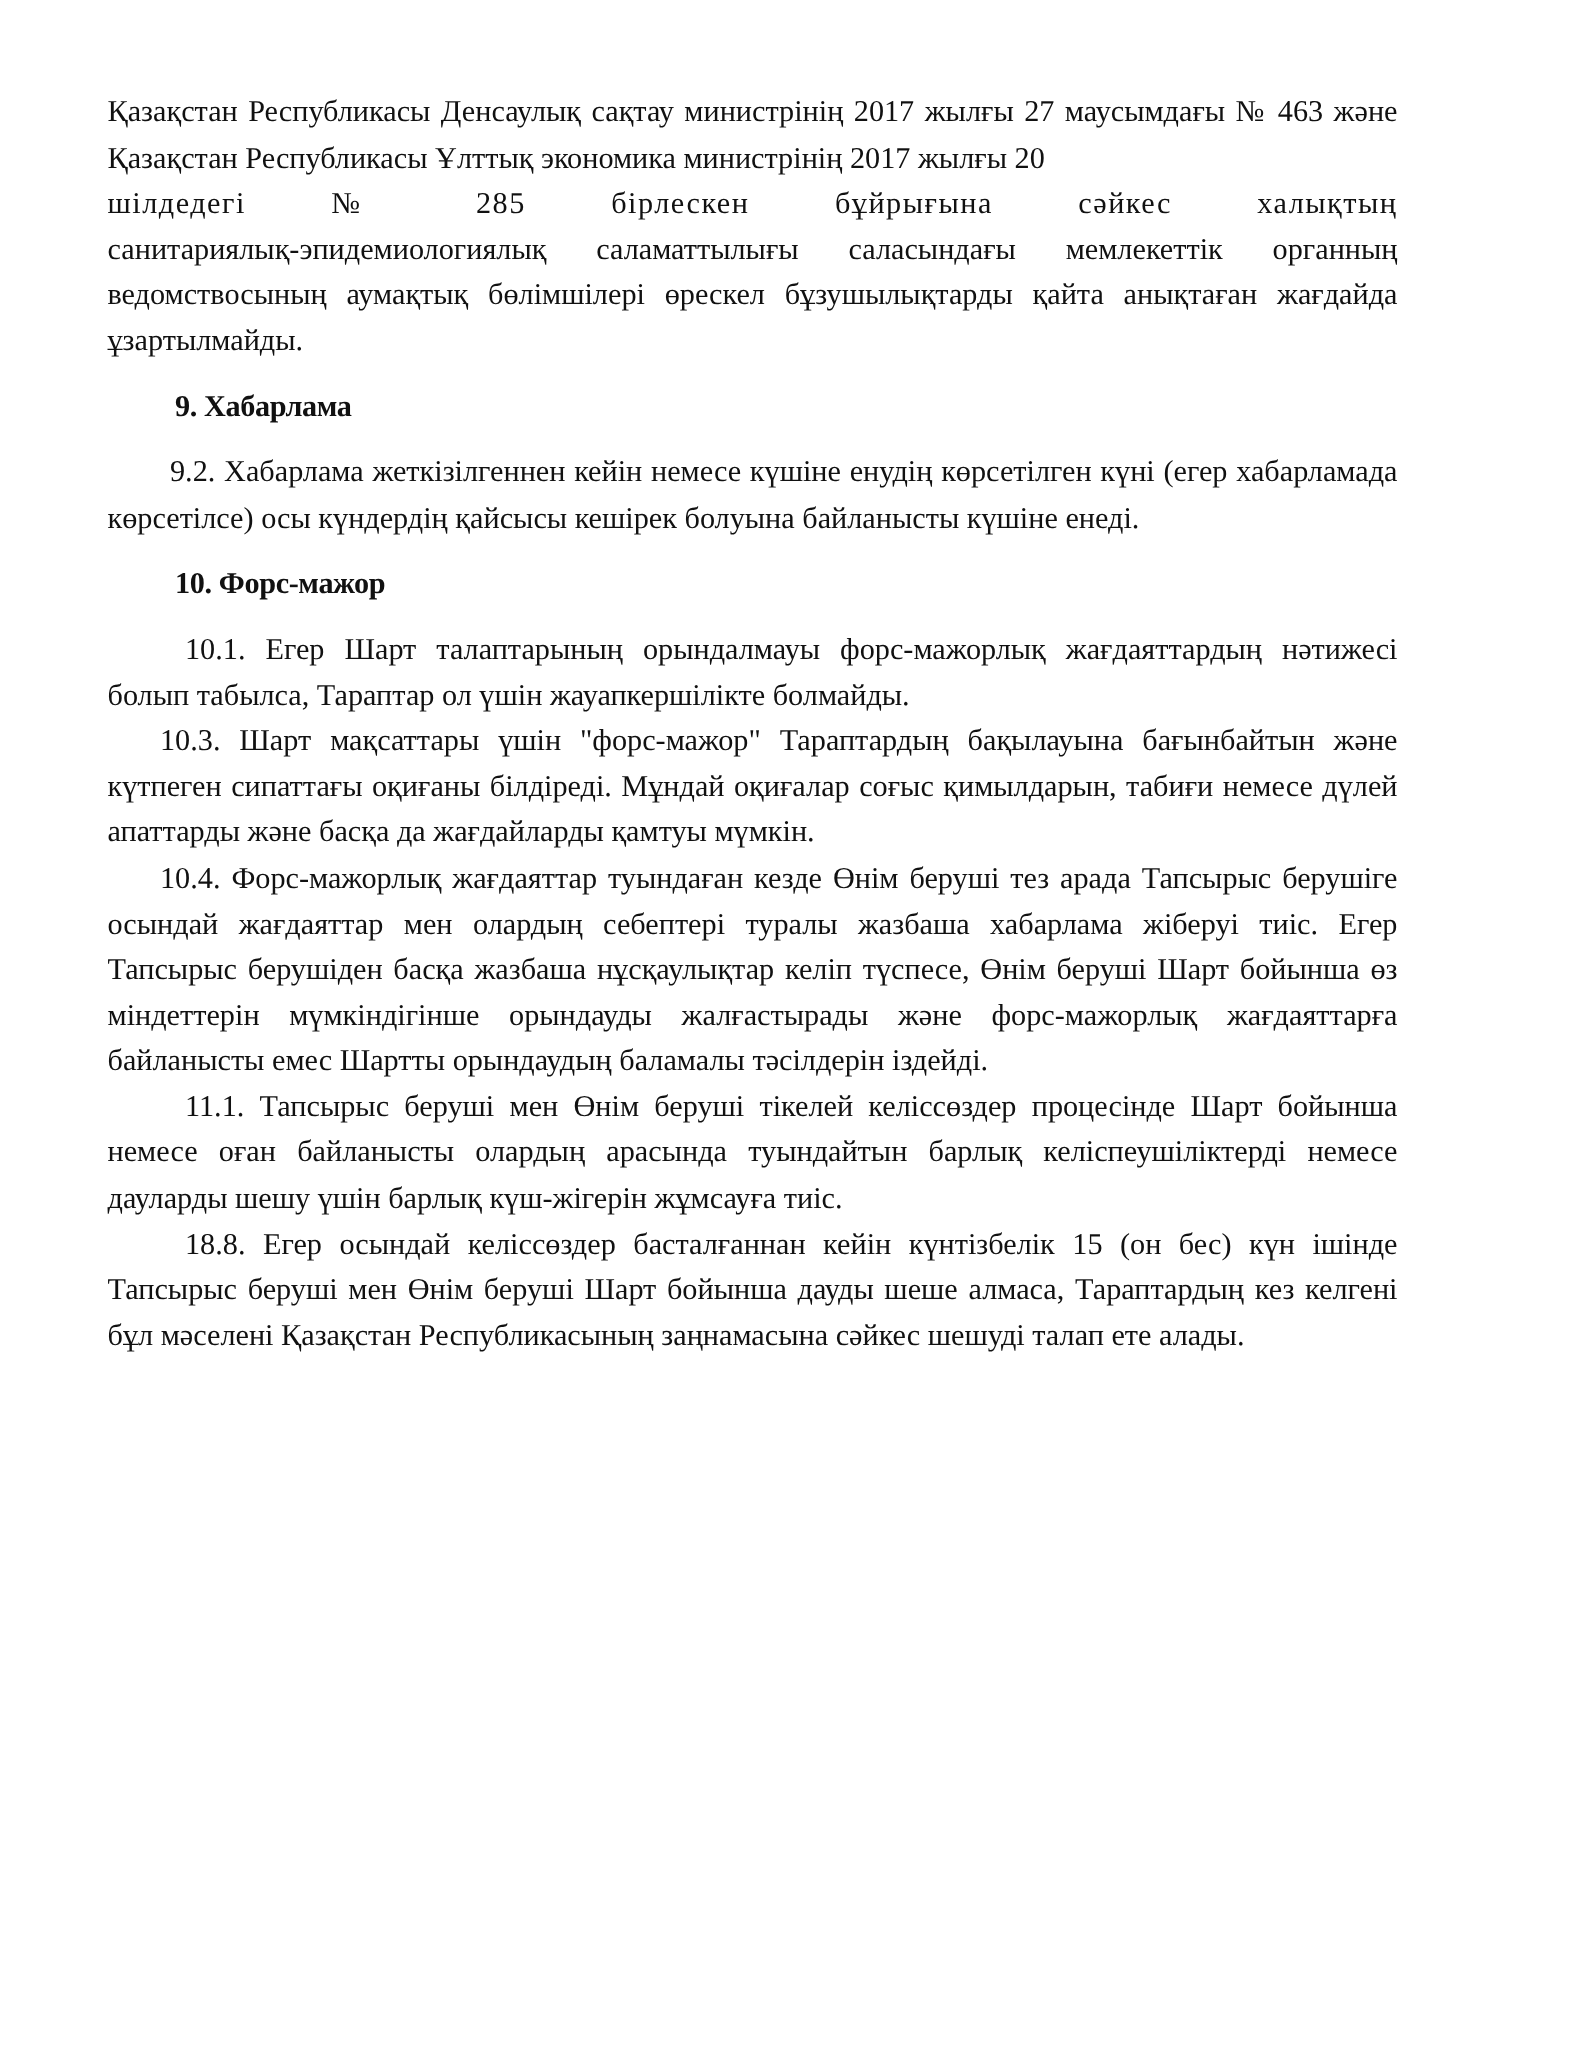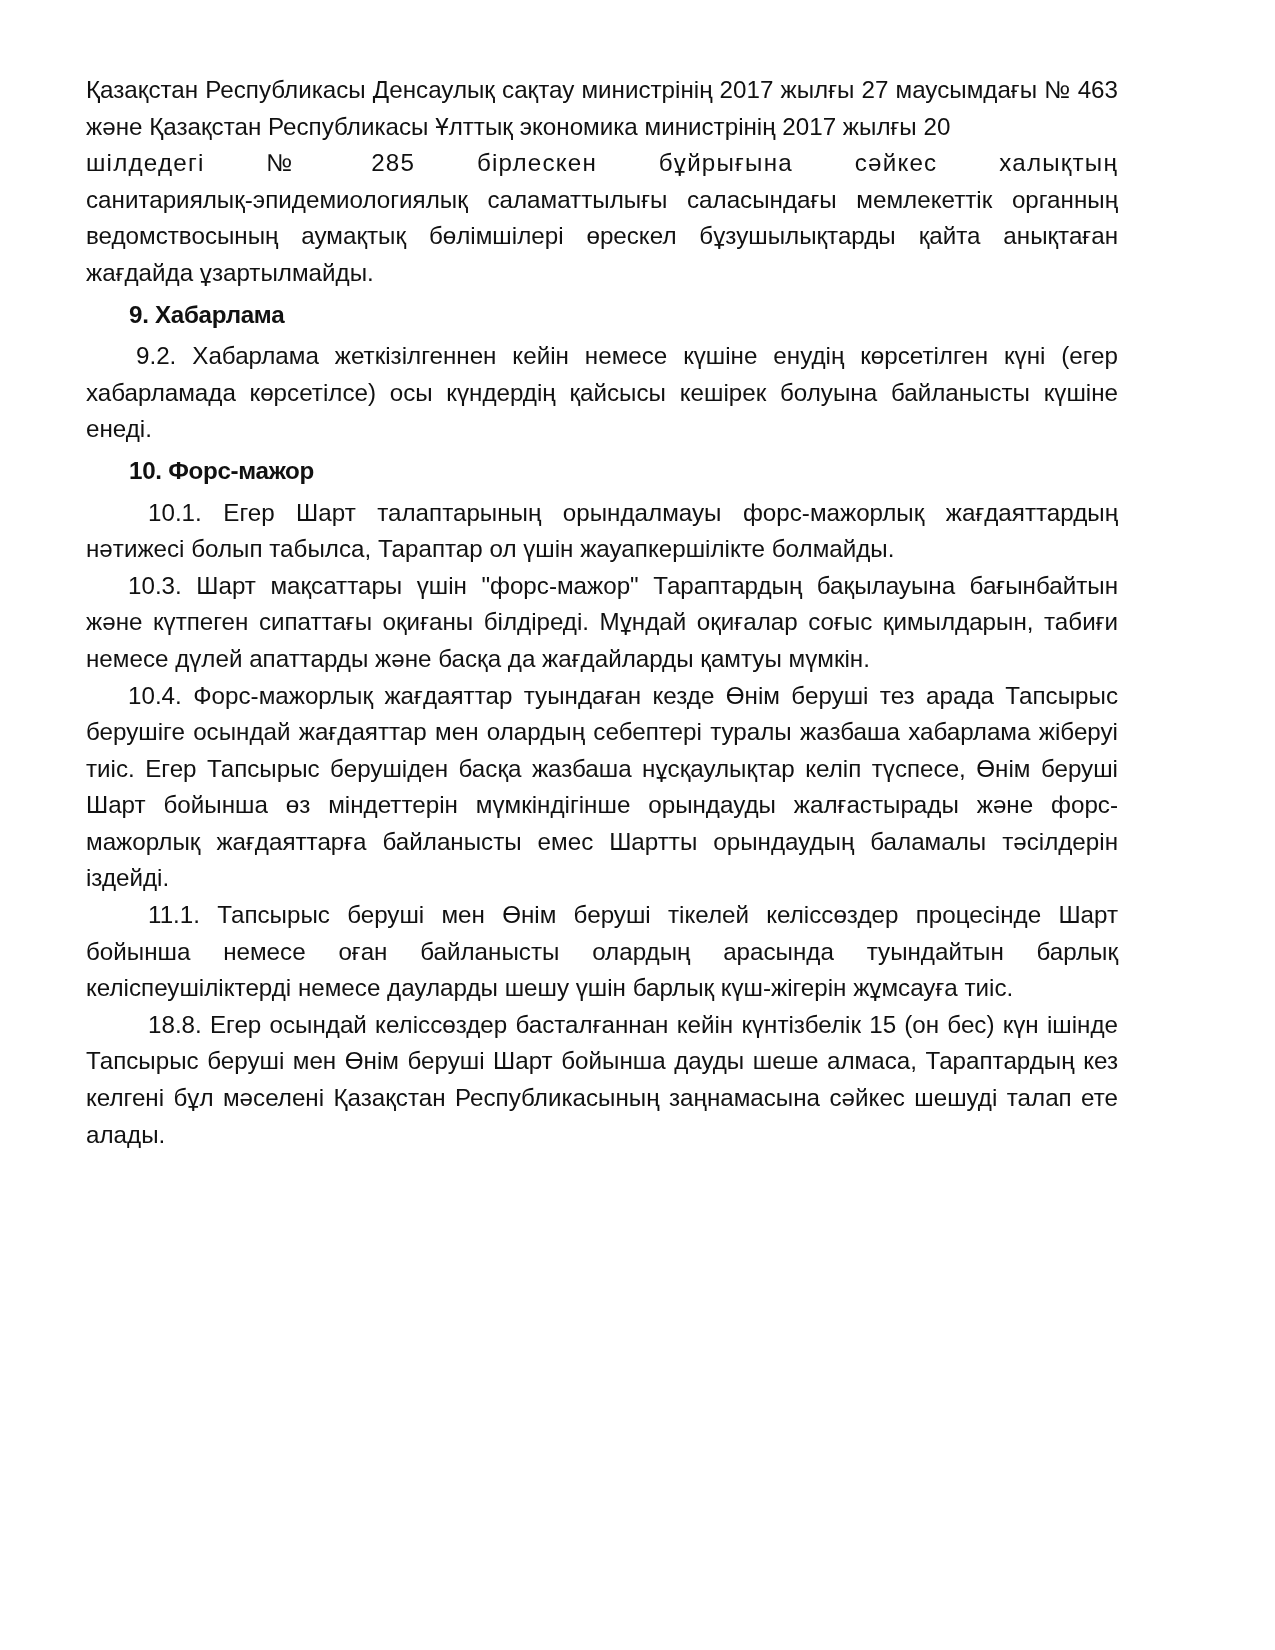--- a/index.html
+++ b/index.html
@@ -1,26 +1,26 @@
 <!DOCTYPE html>
 <html><head>
 <meta charset="utf-8">
 <style>
   html, body { margin: 0; padding: 0; background: #ffffff; }
   body { width: 1275px; height: 1650px; position: relative; overflow: hidden; }
   .page {
     position: absolute; left: 86px; top: 72px; width: 1032px;
-    font-family: Liberation Sans, sans-serif; font-size: 24.2px; line-height: 36.6px;
+    font-family: Liberation Serif, serif; font-size: 24.2px; line-height: 36.6px;
     color: #111111;
   }
   .p { text-align: justify; text-align-last: left; margin: 0; }
   .ind { text-indent: 62px; }
   .ind-s { text-indent: 50px; }
   .ind-m { text-indent: 42px; }
-  .h { font-weight: bold; margin: 5px; padding-left: 38px; letter-spacing: -0.3px; }
+  .h { font-weight: bold; margin: 16px; padding-left: 38px; letter-spacing: -0.3px; }
   .spread { letter-spacing: 1.2px; word-spacing: 38px; text-align-last: justify; }
 </style>
 </head>
 <body>
 
 <div class="page">
   <p class="p">Қазақстан Республикасы Денсаулық сақтау министрінің 2017 жылғы 27 маусымдағы № 463 және Қазақстан Республикасы Ұлттық экономика министрінің 2017 жылғы 20</p>
   <p class="p spread">шілдедегі № 285 бірлескен бұйрығына сәйкес халықтың</p>
   <p class="p">санитариялық-эпидемиологиялық саламаттылығы саласындағы мемлекеттік органның ведомствосының аумақтық бөлімшілері өрескел бұзушылықтарды қайта анықтаған жағдайда ұзартылмайды.</p>
 

